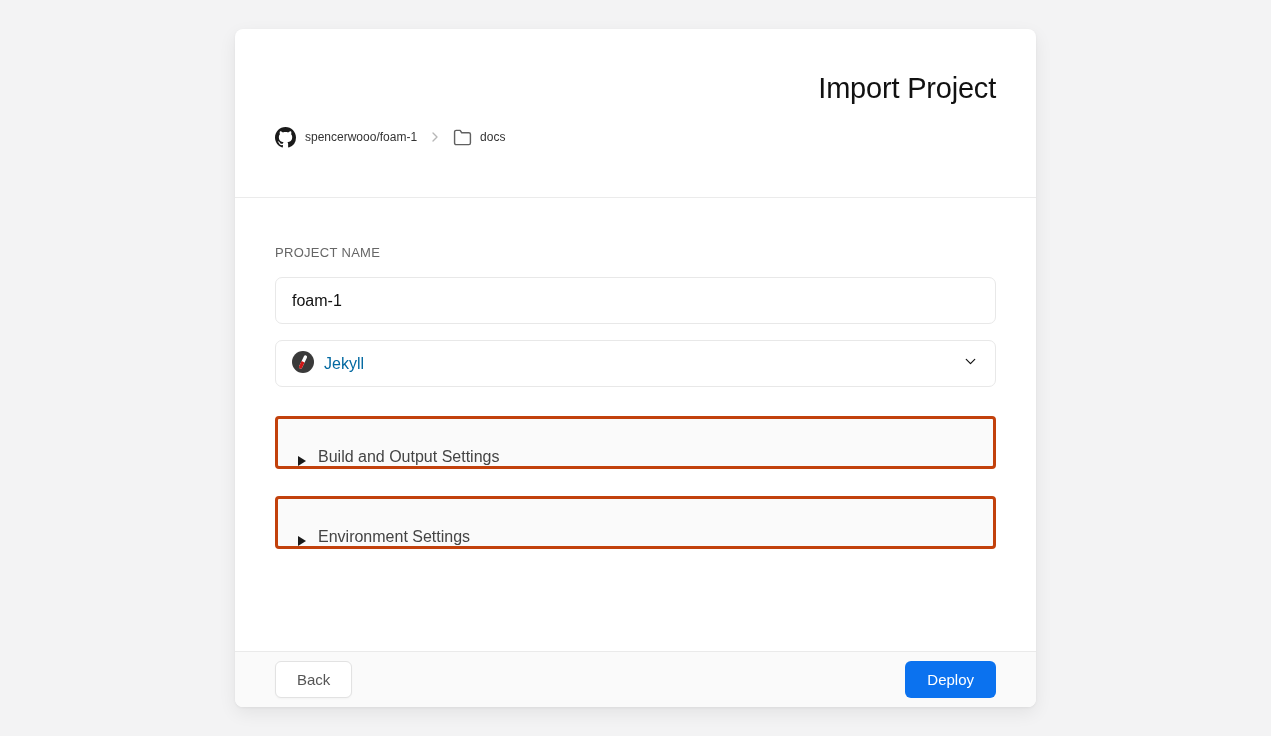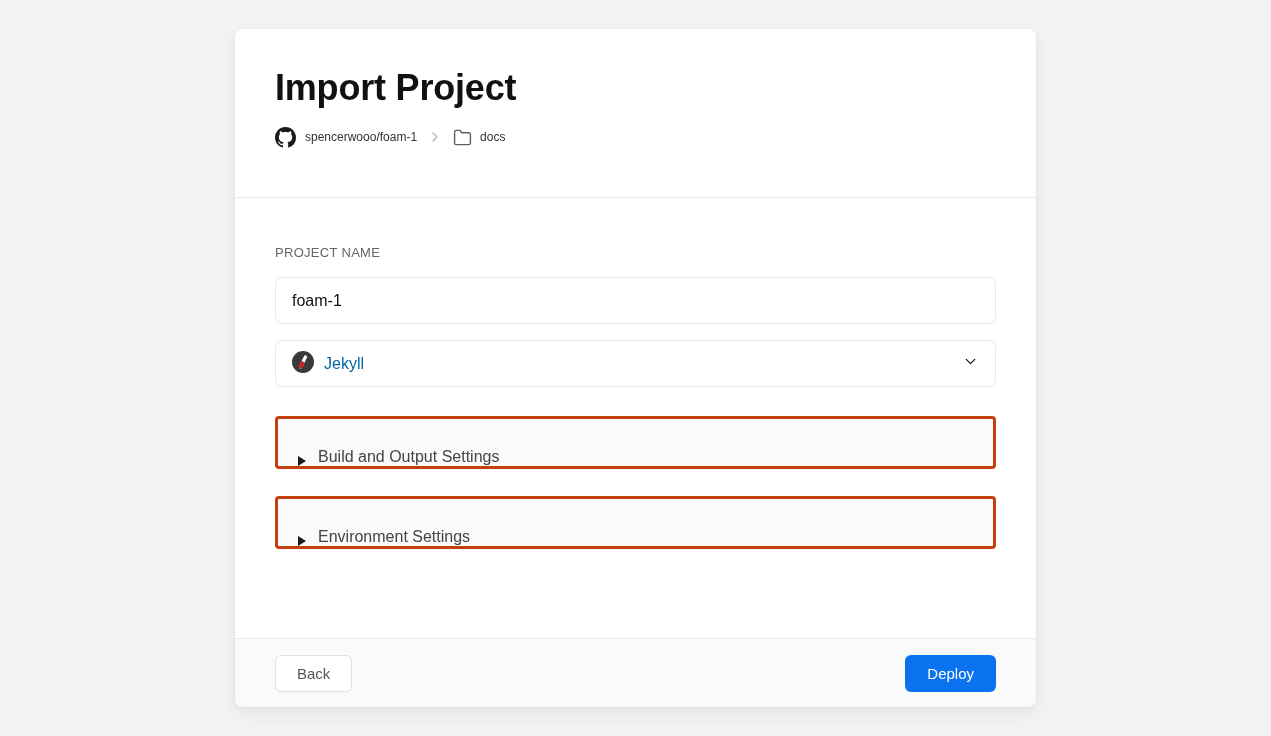--- a/index.html
+++ b/index.html
@@ -20,25 +20,26 @@
     display: flex;
     flex-direction: column;
   }
   
   .card-header {
     padding: 40px 40px 0 40px;
     border-bottom: 1px solid #ebebeb;
     height: 169px;
   }
   .page-title {
-    font-size: 36px;
+    font-size: 29px;
     line-height: 38px;
-    font-weight: 700;
+    font-weight: 400;
     color: #111111;
     letter-spacing: -0.2px;
+    text-align: right;
   }
   .breadcrumb {
     margin-top: 18px;
     display: flex;
     align-items: center;
     height: 24px;
     font-size: 12px;
     color: #333333;
   }
   .breadcrumb .icon { display: inline-flex; align-items: center; }
@@ -110,21 +111,21 @@
     border-bottom: 5px solid transparent;
     flex-shrink: 0;
   }
   .accordion-label {
     margin-left: 12px;
     font-size: 16px;
     color: #444444;
   }
   
   .card-footer {
-    height: 69px;
+    height: 56px;
     background: #fafafa;
     border-top: 1px solid #eaeaea;
     display: flex;
     align-items: center;
     justify-content: space-between;
     padding: 0 40px;
   }
   .btn {
     height: 37px;
     border-radius: 6px;

